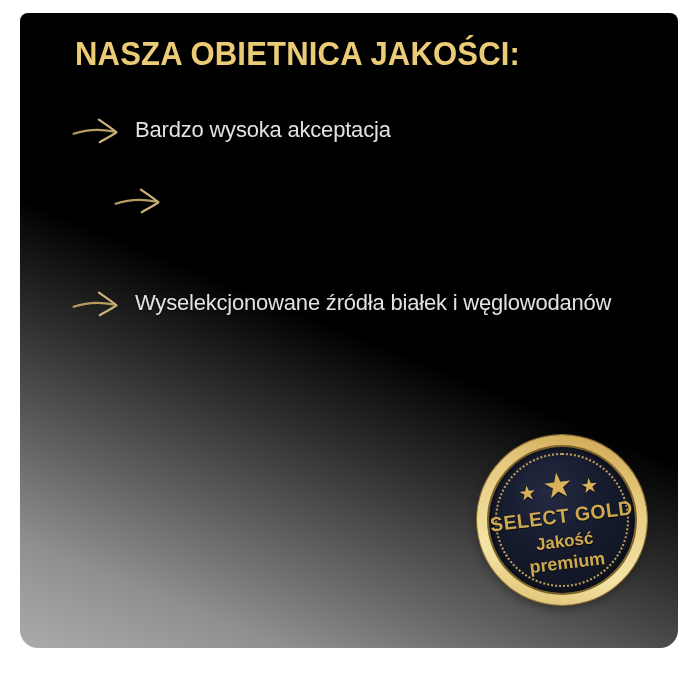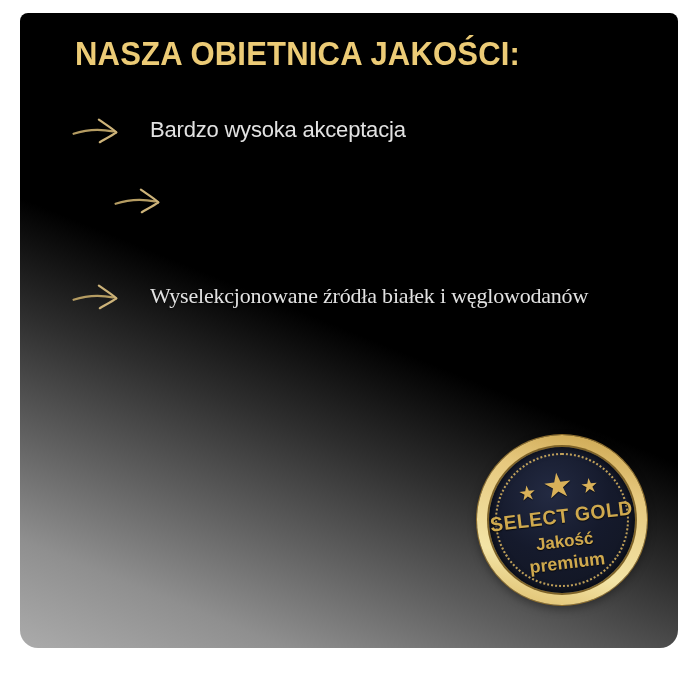--- a/index.html
+++ b/index.html
@@ -29,29 +29,29 @@
 
   .title {
     position:absolute; left:55px; top:22px;
     font-size:33px; font-weight:bold; letter-spacing:0.2px;
     color:var(--title-gold);
     transform:scaleX(0.94); transform-origin:left top;
     white-space:nowrap;
     text-shadow:0 1px 2px rgba(0,0,0,0.6);
   }
 
-  .bullet { position:absolute; display:flex; align-items:flex-start; gap:26px; }
+  .bullet { position:absolute; display:flex; align-items:flex-start; gap:11px; }
   .bullet .arrow { width:54px; height:30px; flex:none; margin-top:2px; }
   .bullet-text {
     font-size:22px; line-height:33px; color:var(--bullet-text);
     letter-spacing:-0.2px; text-shadow:0 1px 2px rgba(0,0,0,0.55);
   }
   .b1 { left:50px; top:100px; } .b1 .bullet-text { max-width:540px; }
   .b2 { left:92px; top:170px; } .b2 .bullet-text { max-width:465px; }
-  .b3 { left:50px; top:266px;font-family:Liberation Serif, serif; } .b3 .bullet-text { max-width:545px; }
+  .b3 { left:50px; top:273px; } .b3 .bullet-text { max-width:545px; }
   .b4 { left:92px; top:353px; } .b4 .bullet-text { max-width:465px; }
 
   .badge {
     position:absolute; left:457px; top:422px; width:170px; height:170px;
     border-radius:50%;
     background:linear-gradient(195deg,
       var(--badge-rim-dark) 0%, #e6c87e 30%, var(--badge-rim-light) 72%, #dcba66 100%);
     box-shadow:0 0 0 1px #8f6f2e, 0 4px 10px rgba(0,0,0,0.35);
   }
   .badge-inner {

